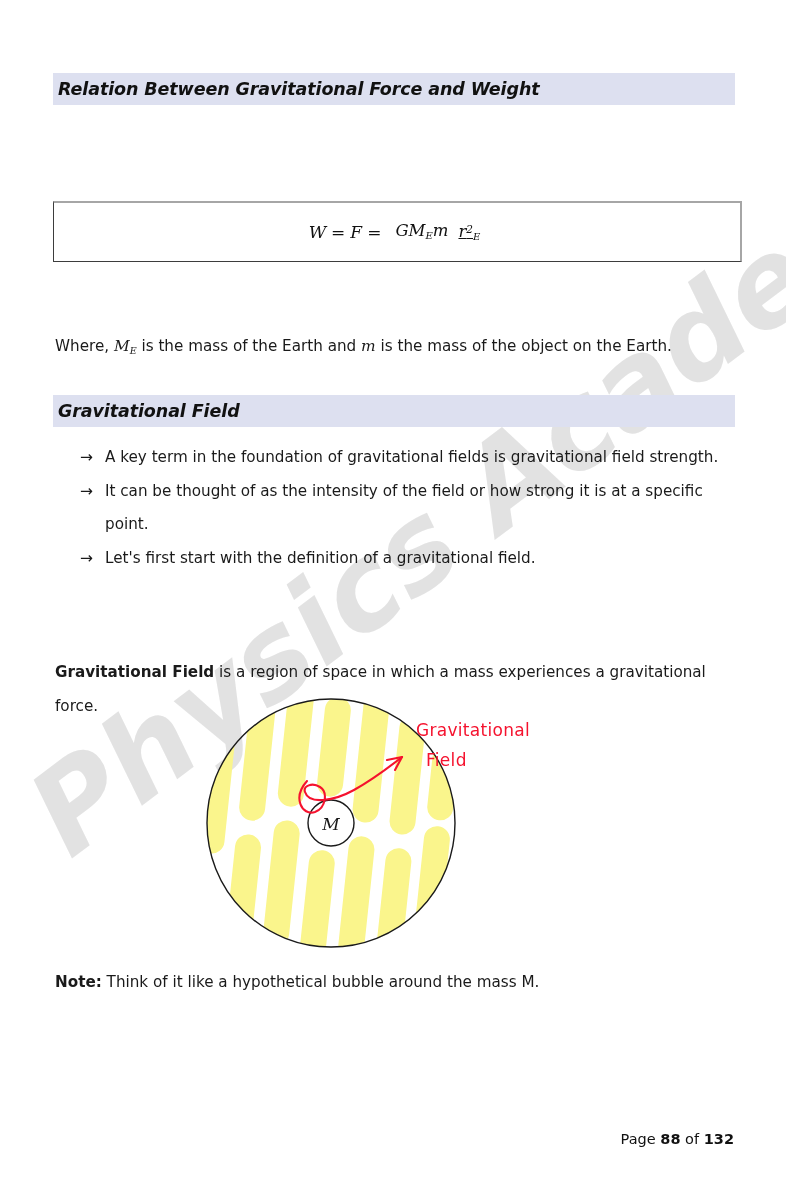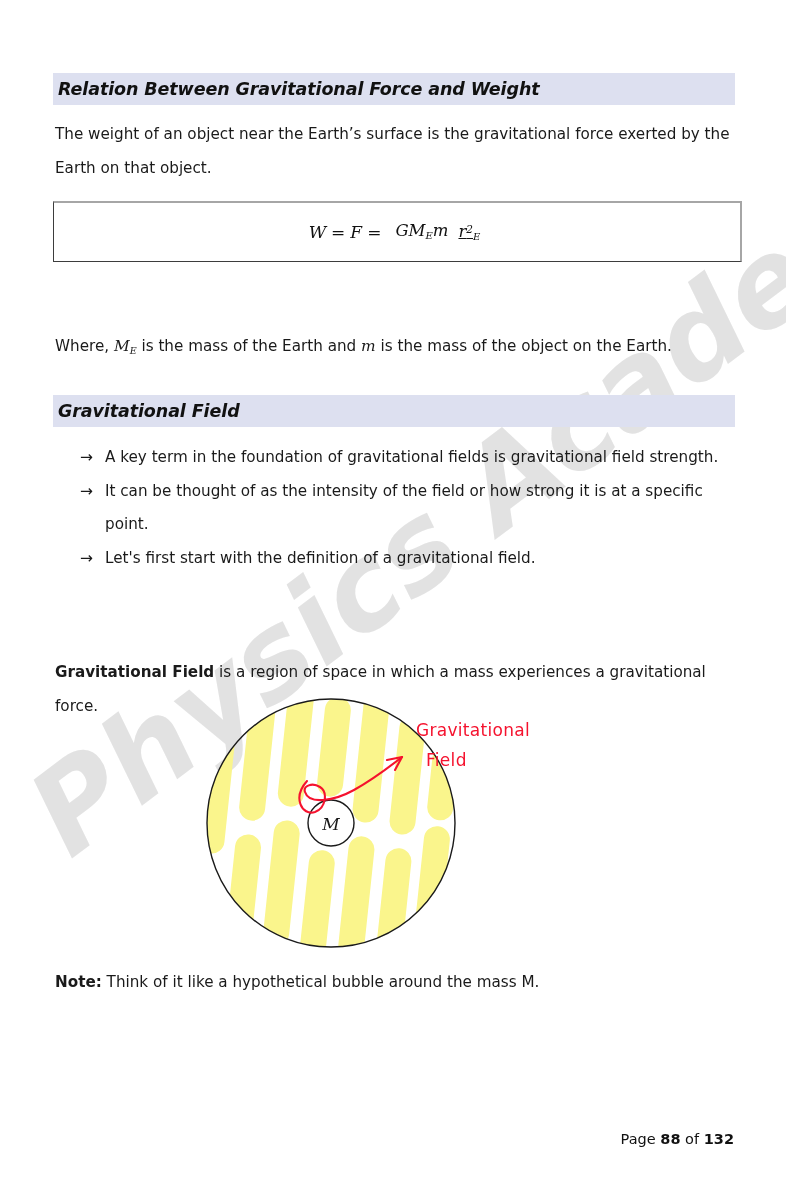--- a/index.html
+++ b/index.html
@@ -209,21 +209,20 @@
   <svg class="watermark" viewBox="0 0 786 1192" xmlns="http://www.w3.org/2000/svg">
     <text class="watermark-text" x="70" y="860" transform="rotate(-37 70 860)">Physics Academy</text>
   </svg>
 
   <div class="content">
 
     <div class="heading-band" style="top:73px;">
       <span class="heading-text">Relation Between Gravitational Force and Weight</span>
     </div>
 
-    <div class="para" style="top:117px;">The weight of an object near the Earth’s surface is the gravitational force exerted by the Earth on that object.</div>
 
     <div class="formula-box">
       <span class="formula">
         <span>W</span>
         <span class="eq">=</span>
         <span>F</span>
         <span class="eq">=</span>
         <span class="frac">
           <span class="num"><span>G</span><span>M</span><sub>E</sub><span>m</span></span>
           <span class="bar"></span>

